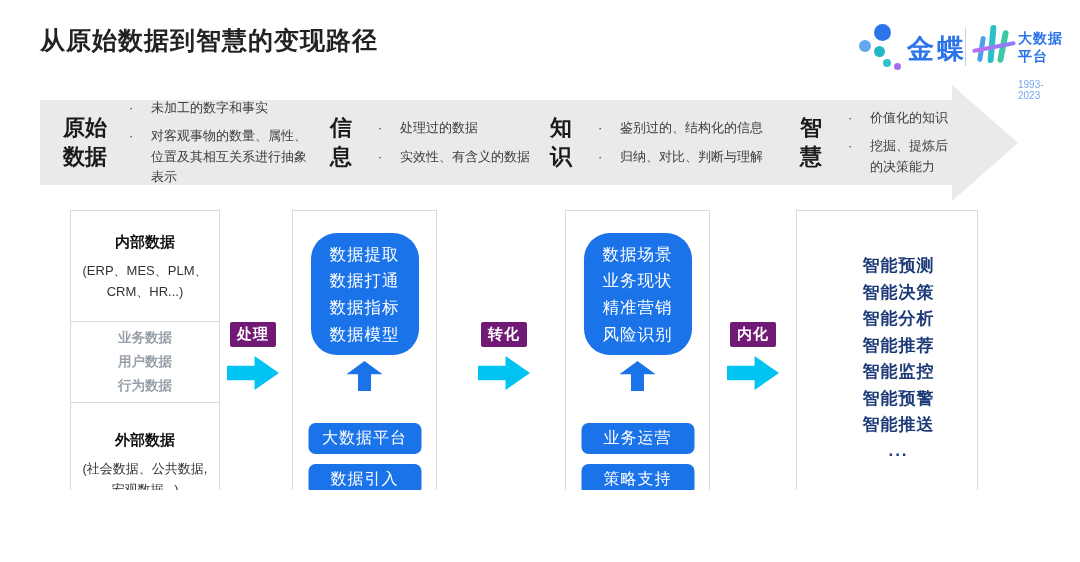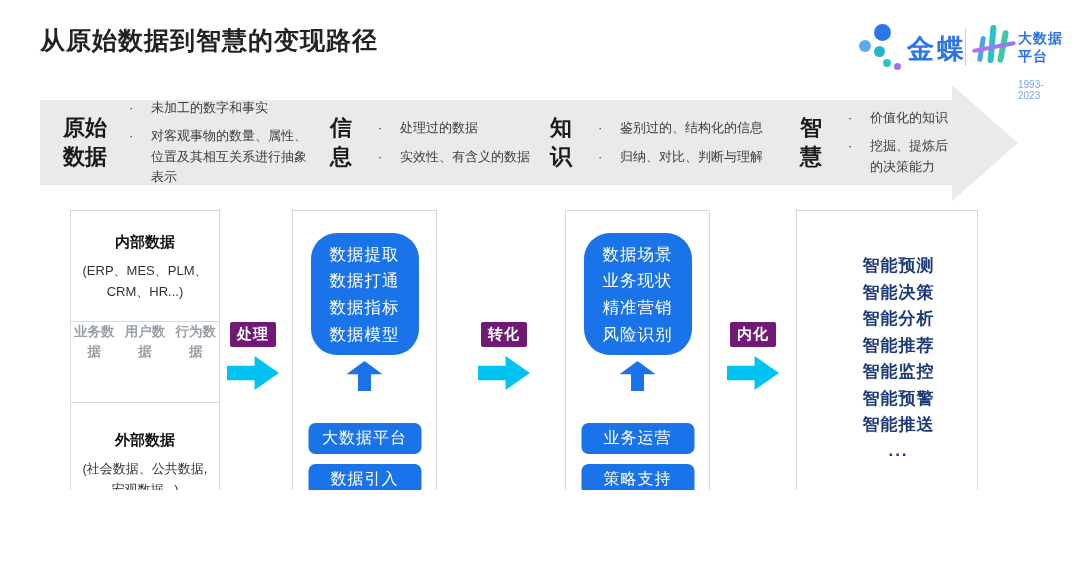--- a/index.html
+++ b/index.html
@@ -47,21 +47,21 @@
 
   
   .colbox { position:absolute; top:210px; height:305px; background:#fff; border:1px solid #d9d9d9; z-index:1; }
   .colbox.c1 { left:70px;  width:150px; display:flex; flex-direction:column; }
   .colbox.c2 { left:292px; width:145px; }
   .colbox.c3 { left:565px; width:145px; }
   .colbox.c4 { left:796px; width:182px;padding-left:23px; }
 
   .c1 .sec { text-align:center; }
   .c1 .sec-a { height:111px; border-bottom:1px solid #d9d9d9; padding-top:22px; }
-  .c1 .sec-b { height:81px;  border-bottom:1px solid #d9d9d9; display:flex; flex-direction:row; justify-content:center; gap:4px; }
+  .c1 .sec-b { height:81px;  border-bottom:1px solid #d9d9d9; display:flex; flex-direction:column; justify-content:center; gap:4px; }
   .c1 .sec-c { flex:1; padding-top:28px; }
   .sec-title { font-size:15px; font-weight:700; color:#111; margin-bottom:8px; }
   .sec-sub { font-size:13px; color:#333; line-height:1.65; padding:0 6px; }
   .gray-item { font-size:13.5px; color:#98a0a8; font-weight:700; line-height:1.5; }
 
   .bluebox { position:absolute; left:50%; transform:translateX(-50%); top:22px; width:108px; height:122px;
              background:#1b73e9; border-radius:26px; display:flex; flex-direction:column; justify-content:center;
              align-items:center; }
   .bluebox span { color:#fff; font-size:16.5px; font-weight:500; line-height:1.62; letter-spacing:1px; }
   .arrow-up { position:absolute; left:50%; transform:translateX(-50%); top:150px; width:36px; height:30px; background:#1b73e9;

